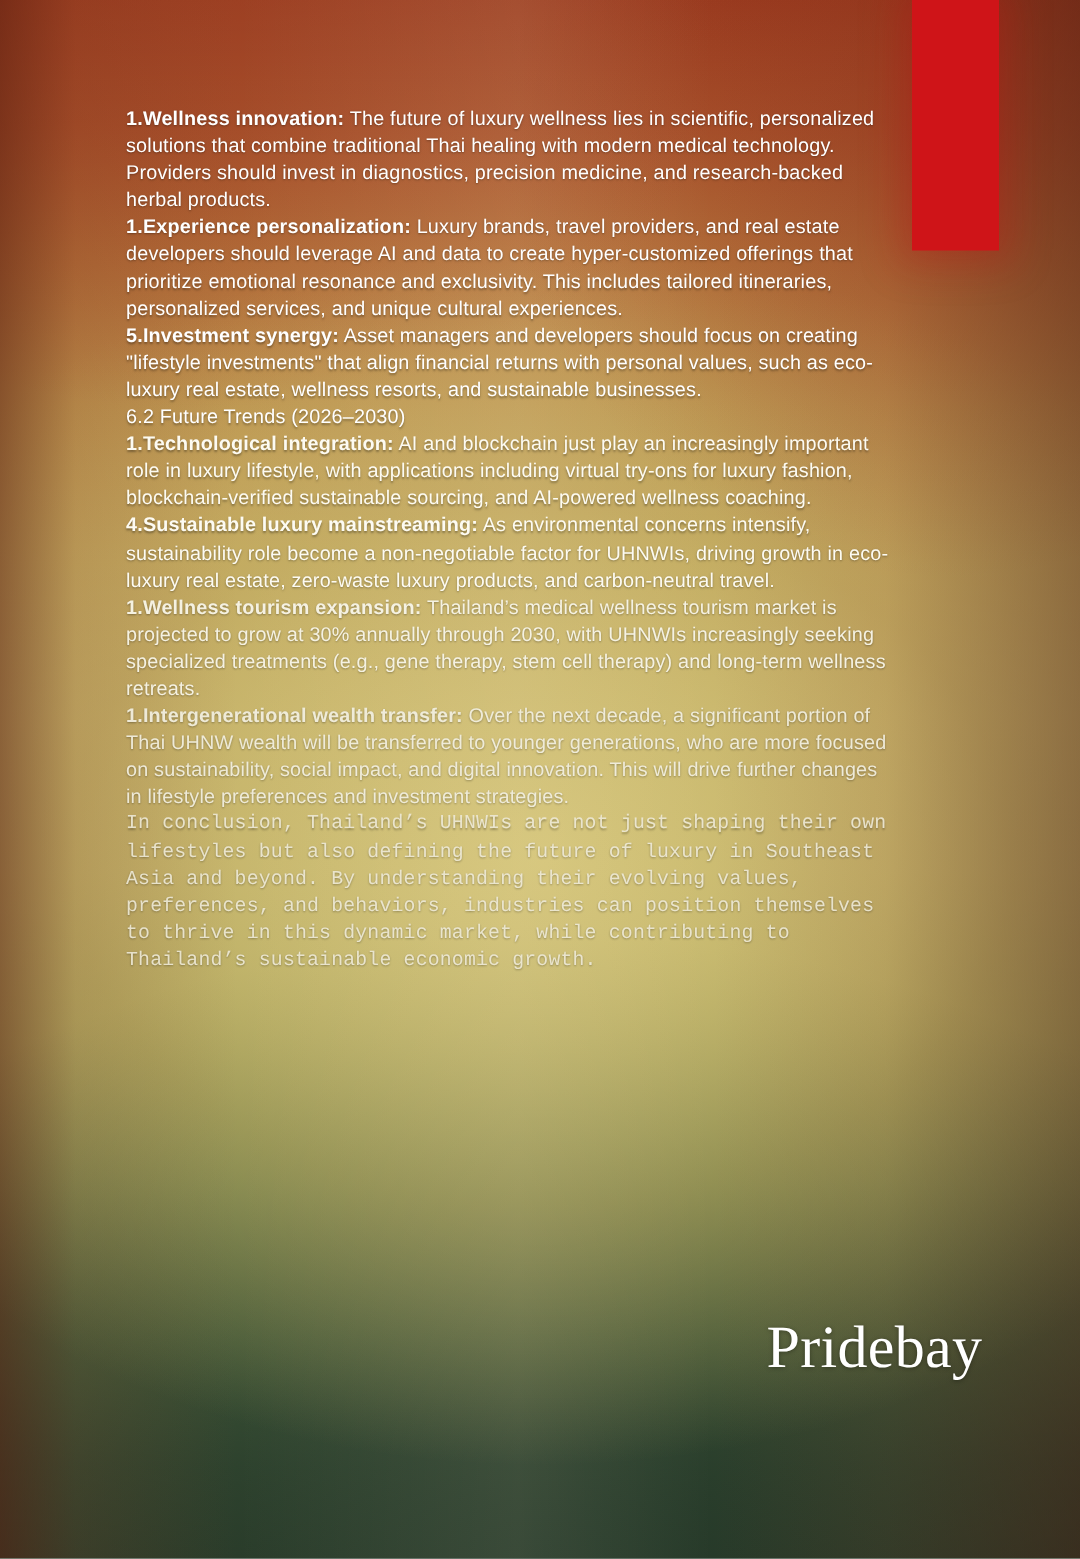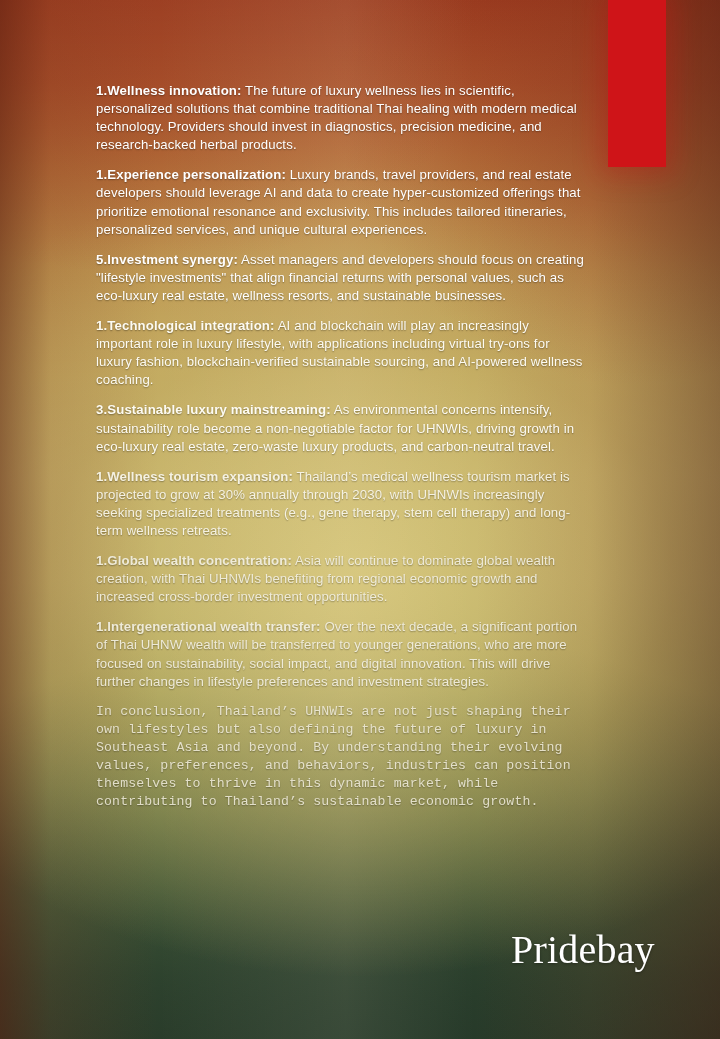--- a/index.html
+++ b/index.html
@@ -76,36 +76,36 @@
     left: 84px;
     top: 70px;
     width: 512px;
     font-size: 13.2px;
     line-height: 18.1px;
     color: #ffffff;
     text-shadow: 0 1px 1.5px rgba(0,0,0,0.35);
     letter-spacing: 0.01em;
   }
   .text-block p {
-    margin: 12px;
+    margin: 0;
   }
   .bold-lead {
     font-weight: bold;
   }
 
   
   .fade-1 { color: #fdfbf2; }
   .fade-2 { color: #f7f4e6; opacity: 0.97; }
   .fade-3 { color: #f2efe0; opacity: 0.93; }
   .fade-4 { color: #eeead9; opacity: 0.88; font-family: Liberation Mono, monospace; }
 
   .logo {
     position: absolute;
     left: 511px;
-    top: 928px;
+    top: 876px;
     font-family: "Liberation Serif", serif;
     font-size: 40px;
     line-height: 44px;
     color: #ffffff;
     letter-spacing: 0.2px;
     text-shadow: 0 1px 3px rgba(0,0,0,0.35);
   }
 </style>
 </head>
 <body>
@@ -122,36 +122,36 @@
 
     <p>
       <span class="bold-lead">1.Experience personalization:</span><span> Luxury brands, travel providers, and real estate developers should leverage AI and data to create hyper-customized offerings that prioritize emotional resonance and exclusivity. This includes tailored itineraries, personalized services, and unique cultural experiences.</span>
     </p>
 
     <p>
       <span class="bold-lead">5.Investment synergy:</span><span> Asset managers and developers should focus on creating "lifestyle investments" that align financial returns with personal values, such as eco-luxury real estate, wellness resorts, and sustainable businesses.</span>
     </p>
 
 
-
-    <p class="fade-1">
-      <span class="bold-lead">1.Technological integration:</span><span> AI and blockchain will play an increasingly important role in luxury lifestyle, with applications including virtual try-ons for luxury fashion, blockchain-verified sustainable sourcing, and AI-powered wellness coaching.</span>
+    <p>
+      <span>6.2 Future Trends (2026–2030)</span>
     </p>
 
     <p class="fade-1">
-      <span class="bold-lead">3.Sustainable luxury mainstreaming:</span><span> As environmental concerns intensify, sustainability role become a non-negotiable factor for UHNWIs, driving growth in eco-luxury real estate, zero-waste luxury products, and carbon-neutral travel.</span>
+      <span class="bold-lead">1.Technological integration:</span><span> AI and blockchain just play an increasingly important role in luxury lifestyle, with applications including virtual try-ons for luxury fashion, blockchain-verified sustainable sourcing, and AI-powered wellness coaching.</span>
+    </p>
+
+    <p class="fade-1">
+      <span class="bold-lead">4.Sustainable luxury mainstreaming:</span><span> As environmental concerns intensify, sustainability role become a non-negotiable factor for UHNWIs, driving growth in eco-luxury real estate, zero-waste luxury products, and carbon-neutral travel.</span>
     </p>
 
     <p class="fade-2">
       <span class="bold-lead">1.Wellness tourism expansion:</span><span> Thailand’s medical wellness tourism market is projected to grow at 30% annually through 2030, with UHNWIs increasingly seeking specialized treatments (e.g., gene therapy, stem cell therapy) and long-term wellness retreats.</span>
     </p>
 
-    <p class="fade-3">
-      <span class="bold-lead">1.Global wealth concentration:</span><span> Asia will continue to dominate global wealth creation, with Thai UHNWIs benefiting from regional economic growth and increased cross-border investment opportunities.</span>
-    </p>
 
     <p class="fade-3">
       <span class="bold-lead">1.Intergenerational wealth transfer:</span><span> Over the next decade, a significant portion of Thai UHNW wealth will be transferred to younger generations, who are more focused on sustainability, social impact, and digital innovation. This will drive further changes in lifestyle preferences and investment strategies.</span>
     </p>
 
     <p class="fade-4">
       <span>In conclusion, Thailand’s UHNWIs are not just shaping their own lifestyles but also defining the future of luxury in Southeast Asia and beyond. By understanding their evolving values, preferences, and behaviors, industries can position themselves to thrive in this dynamic market, while contributing to Thailand’s sustainable economic growth.</span>
     </p>
 
   </div>

